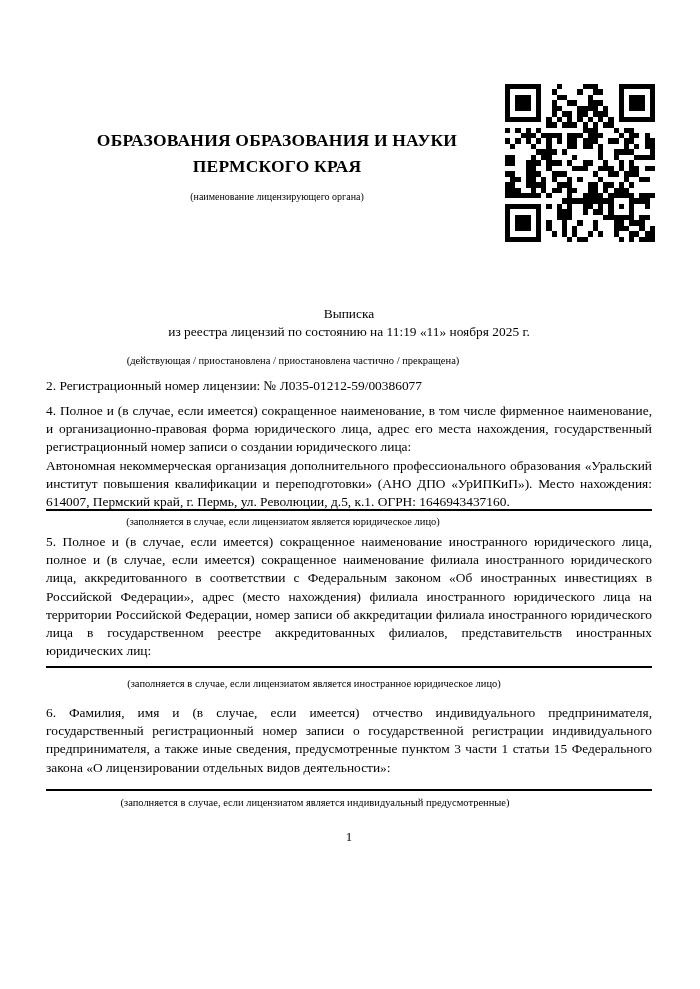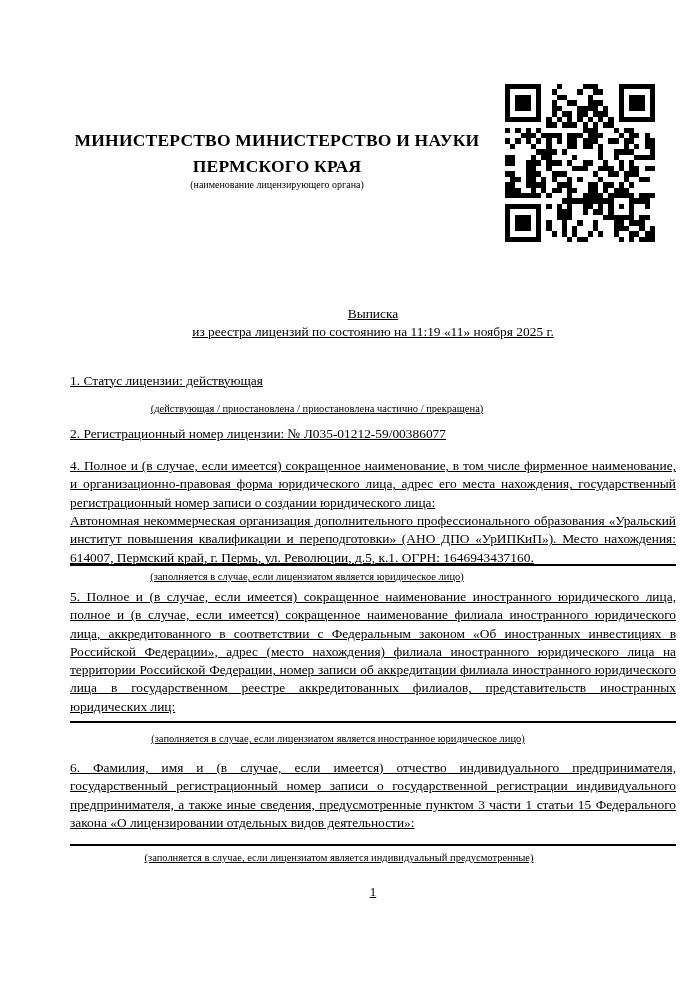--- a/index.html
+++ b/index.html
@@ -28,45 +28,44 @@
     padding-top: 44px;
     text-align: center;
   }
   .ministry-title {
     font-weight: bold;
     font-size: 17.5px;
     line-height: 25.5px;
     letter-spacing: 0.2px;
   }
   .ministry-caption {
-    margin-top: 0;
+    margin-top: 12px;
     font-size: 10px;
     line-height: 12px;
   }
   .qr {
     position: absolute;
     top: 0;
     right: 13px;
     width: 150px;
     height: 158px;
   }
   
   .content {
     position: absolute;
     top: 305px;
-    left: 70px;
+    left: 46px;
     width: 606px;
-    text-decoration: underline;
   }
   .doc-title { text-align: center; }
   .just { text-align: justify; }
   .field-1 { margin-top: 30px; }
   .field-2 { margin-top: 10px; }
   .field-3 { margin-top: 17px; }
-  .field-4 { margin-top: 14px; }
+  .field-4 { margin-top: 7px; }
   .field-5 { margin-top: 5px; }
   .field-6 { margin-top: 14px; }
   .field-7 { margin-top: 12px; }
   .rule {
     border-top: 2px solid #000;
     height: 0;
   }
   .rule-under-text { margin-top: -3px; }
   .rule-5 { margin-top: 5px; }
   .rule-6 { margin-top: 12px; }
@@ -86,21 +85,21 @@
   }
 </style>
 </head>
 <body>
 
 <div class="page">
 
   <div class="header">
     <div class="ministry-block">
       <div class="ministry-title">
-        <div>МИНИСТЕРСТВО МИНИСТЕРСТВО И НАУКИ</div>
+        <div>ОБРАЗОВАНИЯ ОБРАЗОВАНИЯ И НАУКИ</div>
         <div>ПЕРМСКОГО КРАЯ</div>
       </div>
       <div class="ministry-caption">(наименование лицензирующего органа)</div>
     </div>
     <svg class="qr" id="qr-svg" viewBox="0 0 29 29" preserveAspectRatio="none" shape-rendering="crispEdges">
         <rect x="0" y="0" width="29" height="29" fill="#ffffff"></rect>
         <rect x="0" y="0" width="1" height="1" fill="#000000"></rect>
         <rect x="1" y="0" width="1" height="1" fill="#000000"></rect>
         <rect x="2" y="0" width="1" height="1" fill="#000000"></rect>
         <rect x="3" y="0" width="1" height="1" fill="#000000"></rect>
@@ -513,21 +512,20 @@
       </svg>
   </div>
 
   <div class="content">
 
     <div class="doc-title">
       <div>Выписка</div>
       <div>из реестра лицензий по состоянию на 11:19 «11» ноября 2025 г.</div>
     </div>
 
-    <div class="field-1">1. Статус лицензии: действующая</div>
     <div class="caption caption-1">(действующая / приостановлена / приостановлена частично / прекращена)</div>
 
     <div class="field-2">2. Регистрационный номер лицензии: № Л035-01212-59/00386077</div>
 
 
     <div class="field-4">
       <div class="just">4. Полное и (в случае, если имеется) сокращенное наименование, в том числе фирменное наименование, и организационно-правовая форма юридического лица, адрес его места нахождения, государственный регистрационный номер записи о создании юридического лица:</div>
       <div class="just">Автономная некоммерческая организация дополнительного профессионального образования «Уральский институт повышения квалификации и переподготовки» (АНО ДПО «УрИПКиП»). Место нахождения: 614007, Пермский край, г. Пермь, ул. Революции, д.5, к.1. ОГРН: 1646943437160.</div>
       <div class="rule rule-under-text"></div>
       <div class="caption caption-4">(заполняется в случае, если лицензиатом является юридическое лицо)</div>

